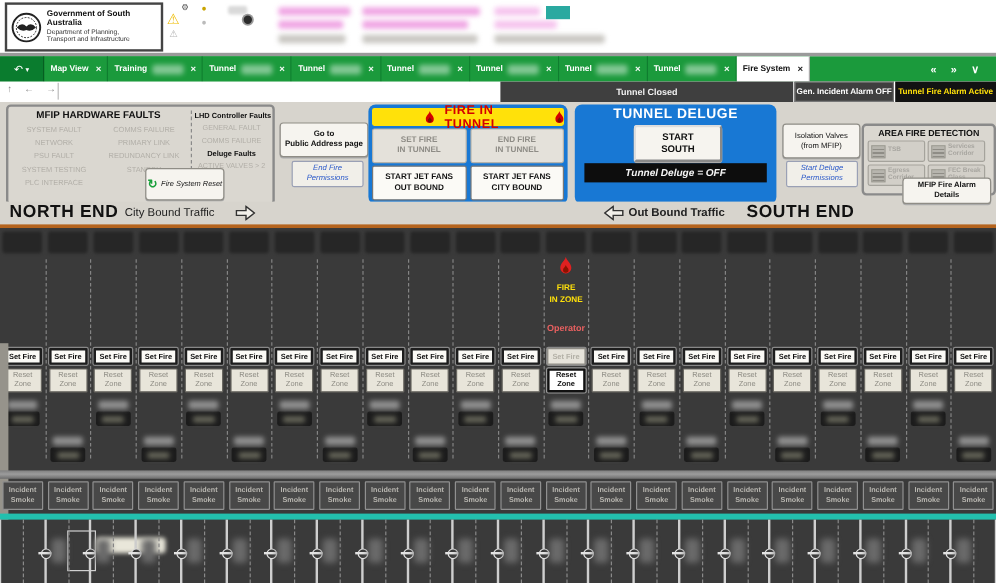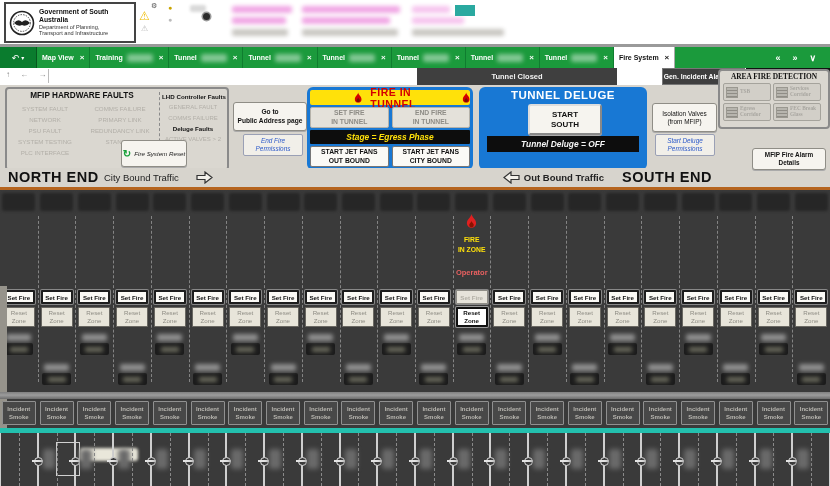--- a/index.html
+++ b/index.html
@@ -35,21 +35,21 @@
   .tab .tab-close{font-size:8px;font-weight:bold;opacity:.95;margin-left:2px;}
   .tab.active{background:#fff;color:#111;border-right:1px solid #aaa;}
   .tab-fill{flex:1;display:flex;align-items:center;justify-content:flex-end;color:#fff;font-size:9px;font-weight:bold;gap:12px;padding-right:14px;}
   .tab-fill span{cursor:pointer;}
 
   
   .subbar{position:absolute;left:0;top:68px;width:830px;height:17px;background:#fff;}
   .hist{position:absolute;left:6px;top:2px;font-size:8px;color:#8a8a8a;letter-spacing:4px;}
   .hist-div{position:absolute;left:48px;top:1px;width:1px;height:14px;background:#bbb;}
   .seg{position:absolute;top:0;height:17px;display:flex;align-items:center;justify-content:center;font-weight:bold;white-space:nowrap;}
-  .seg1{left:417px;width:200px;background:#3f3f3f;color:#f2f2f2;font-size:7.5px;}
+  .seg1{left:417px;width:244px;background:#3f3f3f;color:#f2f2f2;font-size:7.5px;}
   .seg2{left:662px;width:83px;background:#3f3f3f;color:#fff;font-size:6.8px;box-shadow:inset 0 0 0 1px #777;}
   .seg3{left:746px;width:84px;background:#121212;color:#ffe10a;font-size:6.8px;}
 
   
   .panel{position:absolute;border:2px solid #8a8a8a;border-radius:4px;background:#dad7d0;}
   .mfip{left:5px;top:87px;width:220px;height:80px;}
   .mfip-title{position:absolute;left:0;top:2px;width:150px;text-align:center;font-size:8.2px;font-weight:bold;color:#111;}
   .fault{font-size:6.2px;color:#b2afa8;text-align:center;line-height:11px;white-space:nowrap;}
   .fault-col1{position:absolute;left:2px;top:14px;width:72px;}
   .fault-col2{position:absolute;left:76px;top:14px;width:74px;}
@@ -73,21 +73,21 @@
   .fp-btn{flex:1;display:flex;flex-direction:column;align-items:center;justify-content:center;font-size:6.8px;font-weight:bold;line-height:1.25;border-radius:2px;cursor:pointer;}
   .fp-btn.disabled{background:#e4e1da;color:#8e8c86;border:1px solid #b5b2aa;}
   .fp-btn.on{background:#fbfaf6;color:#111;border:1px solid #777;}
   .stage-bar{height:14px;background:#0d0d0d;color:#ffe10a;font-size:8.4px;font-weight:bold;font-style:italic;display:flex;align-items:center;justify-content:center;border-radius:1px;}
 
   .deluge-panel{position:absolute;left:479px;top:87px;width:168px;height:83px;background:#1878d4;border-radius:6px;box-sizing:border-box;}
   .deluge-title{margin-top:2px;text-align:center;color:#fff;font-size:11.5px;font-weight:bold;letter-spacing:.5px;}
   .start-deluge{position:absolute;left:49px;top:17px;width:70px;height:27px;font-size:8px;font-weight:bold;color:#111;line-height:1.25;border:2px outset #ddd;}
   .deluge-status{position:absolute;left:8px;top:49px;width:152px;height:16px;background:#0d0d0d;color:#f5f5f5;font-size:8.4px;font-weight:bold;font-style:italic;display:flex;align-items:center;justify-content:center;}
 
-  .afd{left:718px;top:69px;width:108px;height:56px;font-family:Liberation Serif, serif;}
+  .afd{left:718px;top:103px;width:108px;height:56px;}
   .afd-title{text-align:center;font-size:7.4px;font-weight:bold;color:#111;margin-top:1px;}
   .afd-grid{position:absolute;left:3px;top:12px;width:98px;display:grid;grid-template-columns:1fr 1fr;gap:2px;}
   .afd-btn{height:16px;background:#d2cfc8;border:1px solid #a5a39c;border-radius:2px;display:flex;align-items:center;gap:2px;padding:0 2px;cursor:pointer;}
   .mfip-ic{width:10px;height:9px;flex:0 0 auto;border:1px solid #9a9890;background:repeating-linear-gradient(#b7b5ae 0 2px,#8f8d86 2px 3px);}
   .afd-lab{font-size:5.4px;color:#a8a6a0;line-height:1.1;font-weight:bold;}
   .details-btn{position:absolute;left:752px;top:148px;width:72px;height:20px;font-size:6.4px;font-weight:bold;color:#111;line-height:1.25;}
 
   
   .dirbar{position:absolute;left:0;top:168px;width:716px;height:19px;background:#d7d4cd;}
   .north{position:absolute;left:8px;top:1px;font-size:14.5px;font-weight:bold;color:#111;letter-spacing:.5px;}
@@ -291,21 +291,20 @@
     <div class="fp-row">
       <div class="fp-btn disabled">
         <span>SET FIRE</span>
         <span>IN TUNNEL</span>
       </div>
       <div class="fp-btn disabled">
         <span>END FIRE</span>
         <span>IN TUNNEL</span>
       </div>
     </div>
-    <div class="stage-bar">Stage = Egress Phase</div>
     <div class="fp-row">
       <div class="fp-btn on">
         <span>START JET FANS</span>
         <span>OUT BOUND</span>
       </div>
       <div class="fp-btn on">
         <span>START JET FANS</span>
         <span>CITY BOUND</span>
       </div>
     </div>

